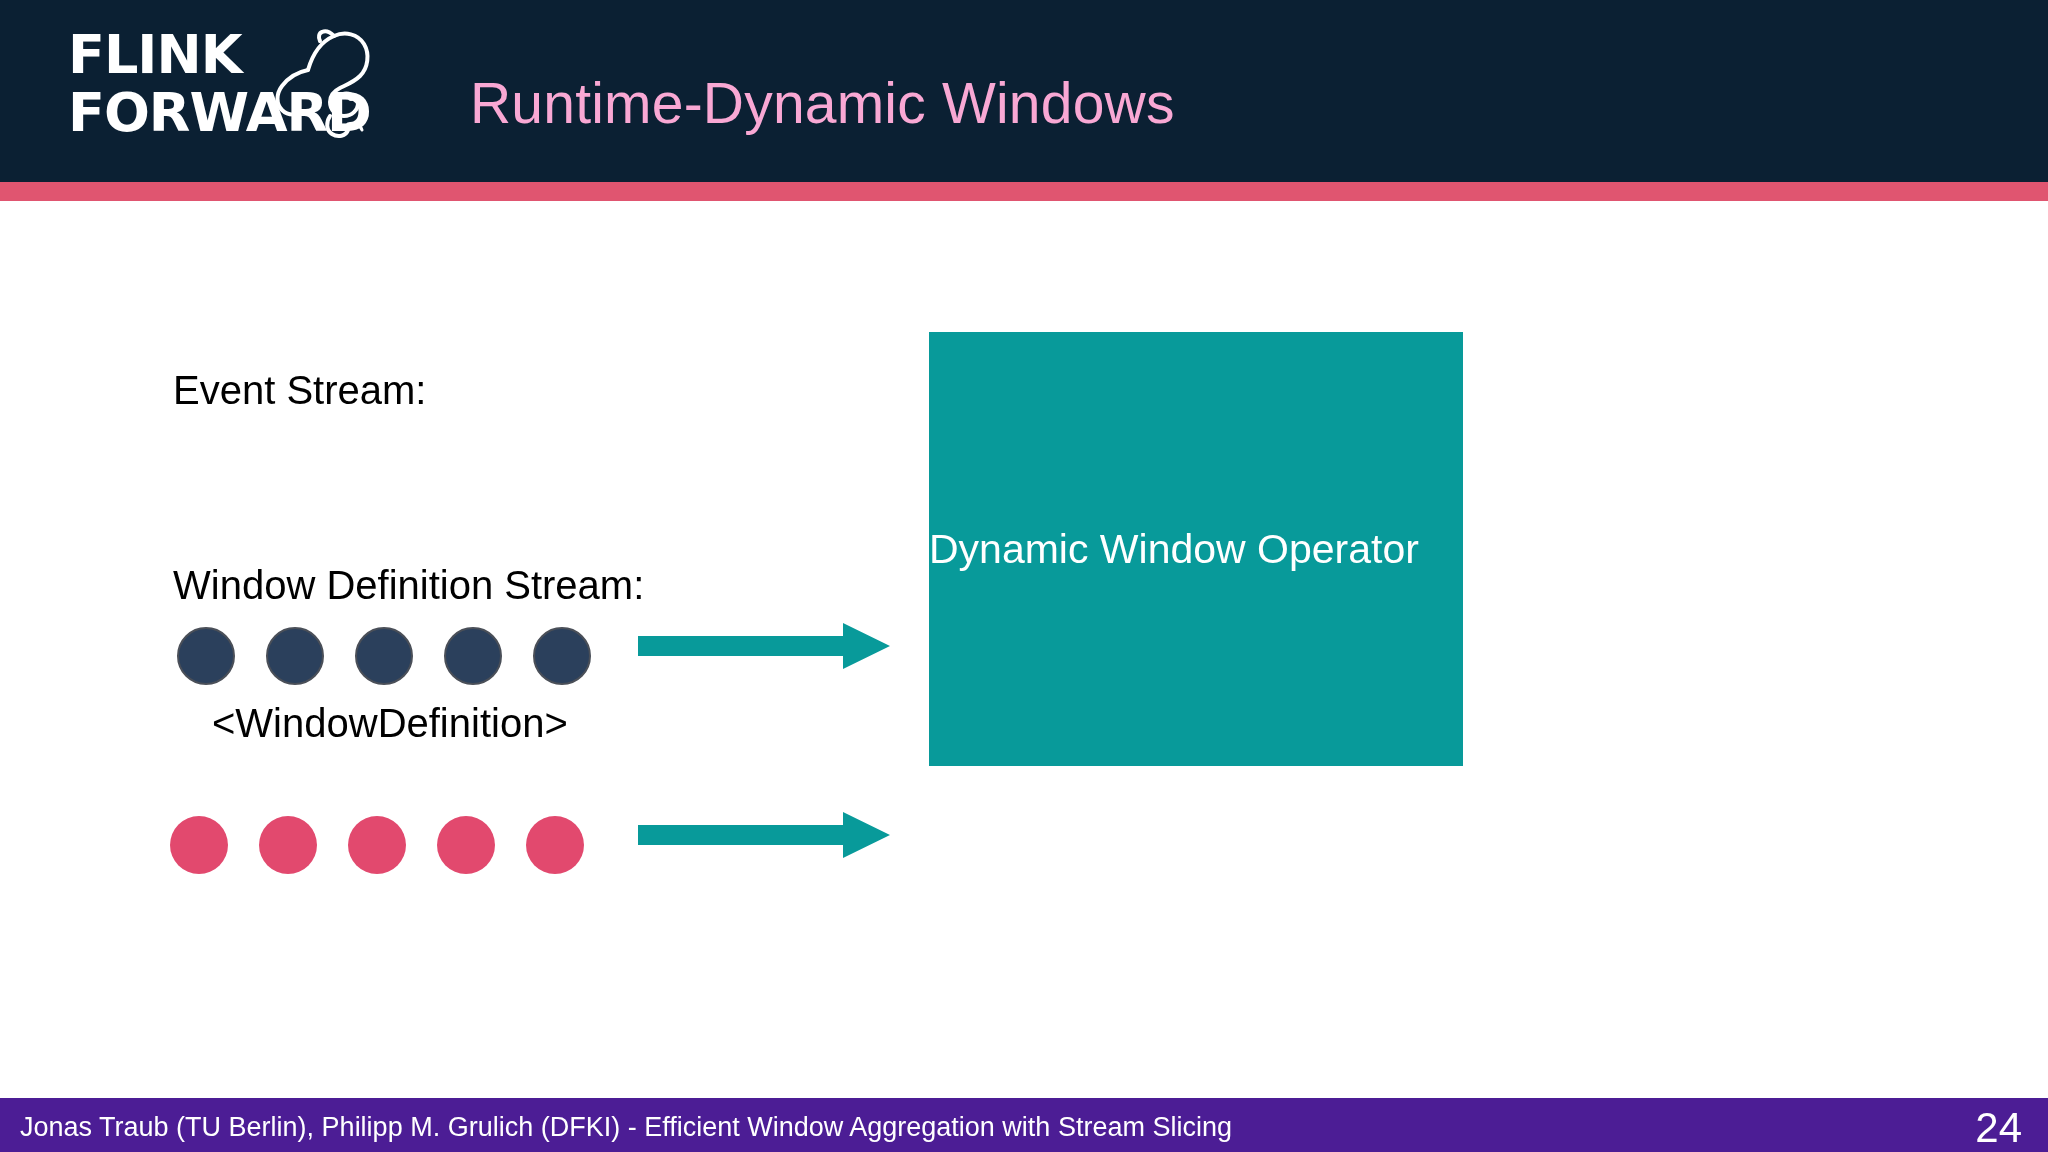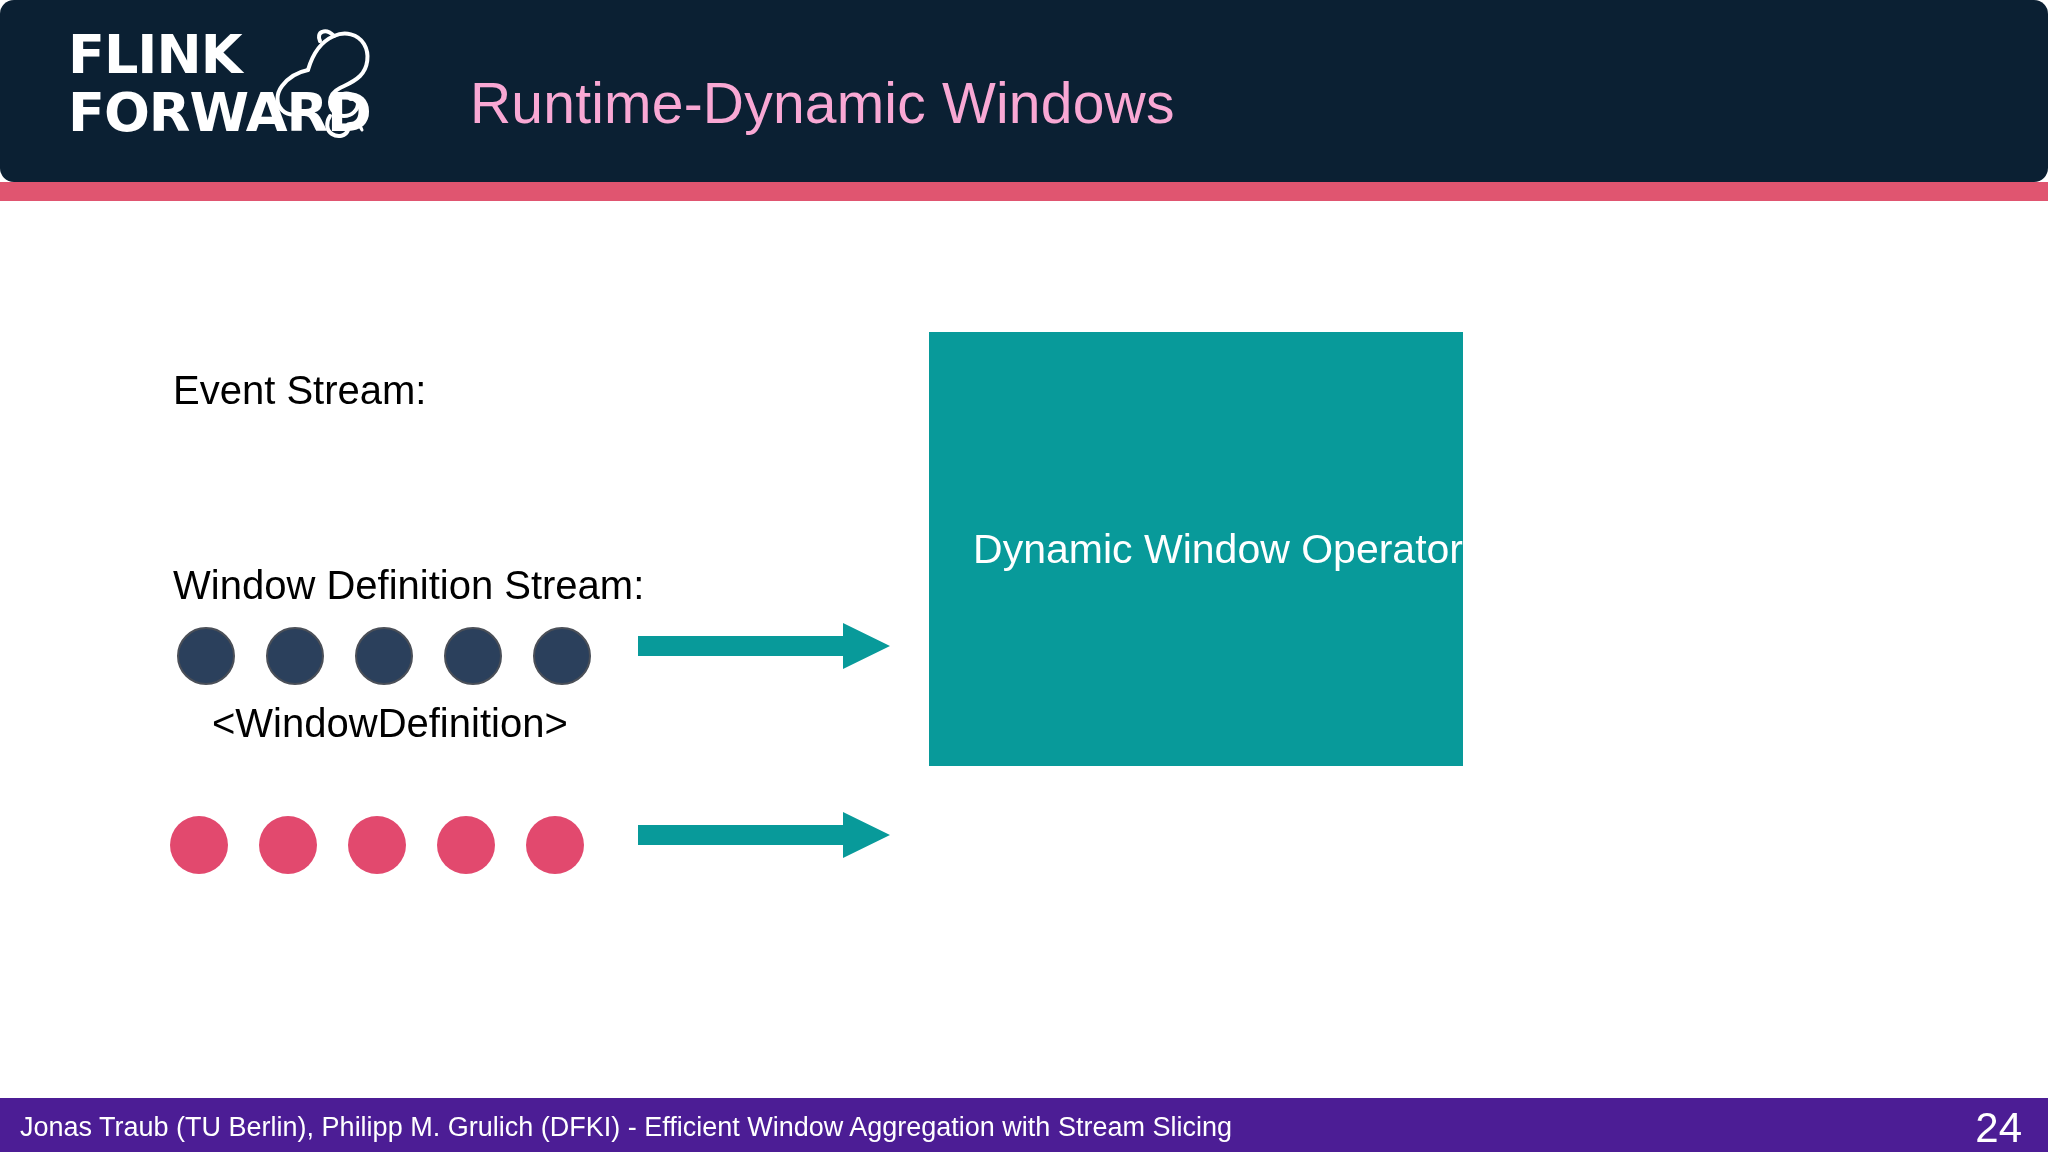--- a/index.html
+++ b/index.html
@@ -16,21 +16,20 @@
   }
 
   
   .header {
     position: absolute;
     left: 0; top: 0;
     width: 2048px;
     height: 182px;
     background: #0b2033;
     overflow: hidden;
-    border-radius: 14px;
   }
   .logo {
     position: absolute;
     left: 60px;
     top: 12px;
     width: 320px;
     height: 150px;
   }
   .logo-text {
     position: absolute;
@@ -129,21 +128,21 @@
     top: 131px;
     width: 534px;
     height: 434px;
     background: #089a9a;
   }
   .operator-label {
     position: absolute;
     left: 0;
     top: 194px;
     width: 534px;
-    text-align: right;
+    text-align: left;
     color: #ffffff;
     font-size: 41px;
     font-weight: 400;
     white-space: nowrap;
   }
 
   
   .footer {
     position: absolute;
     left: 0; top: 1098px;

